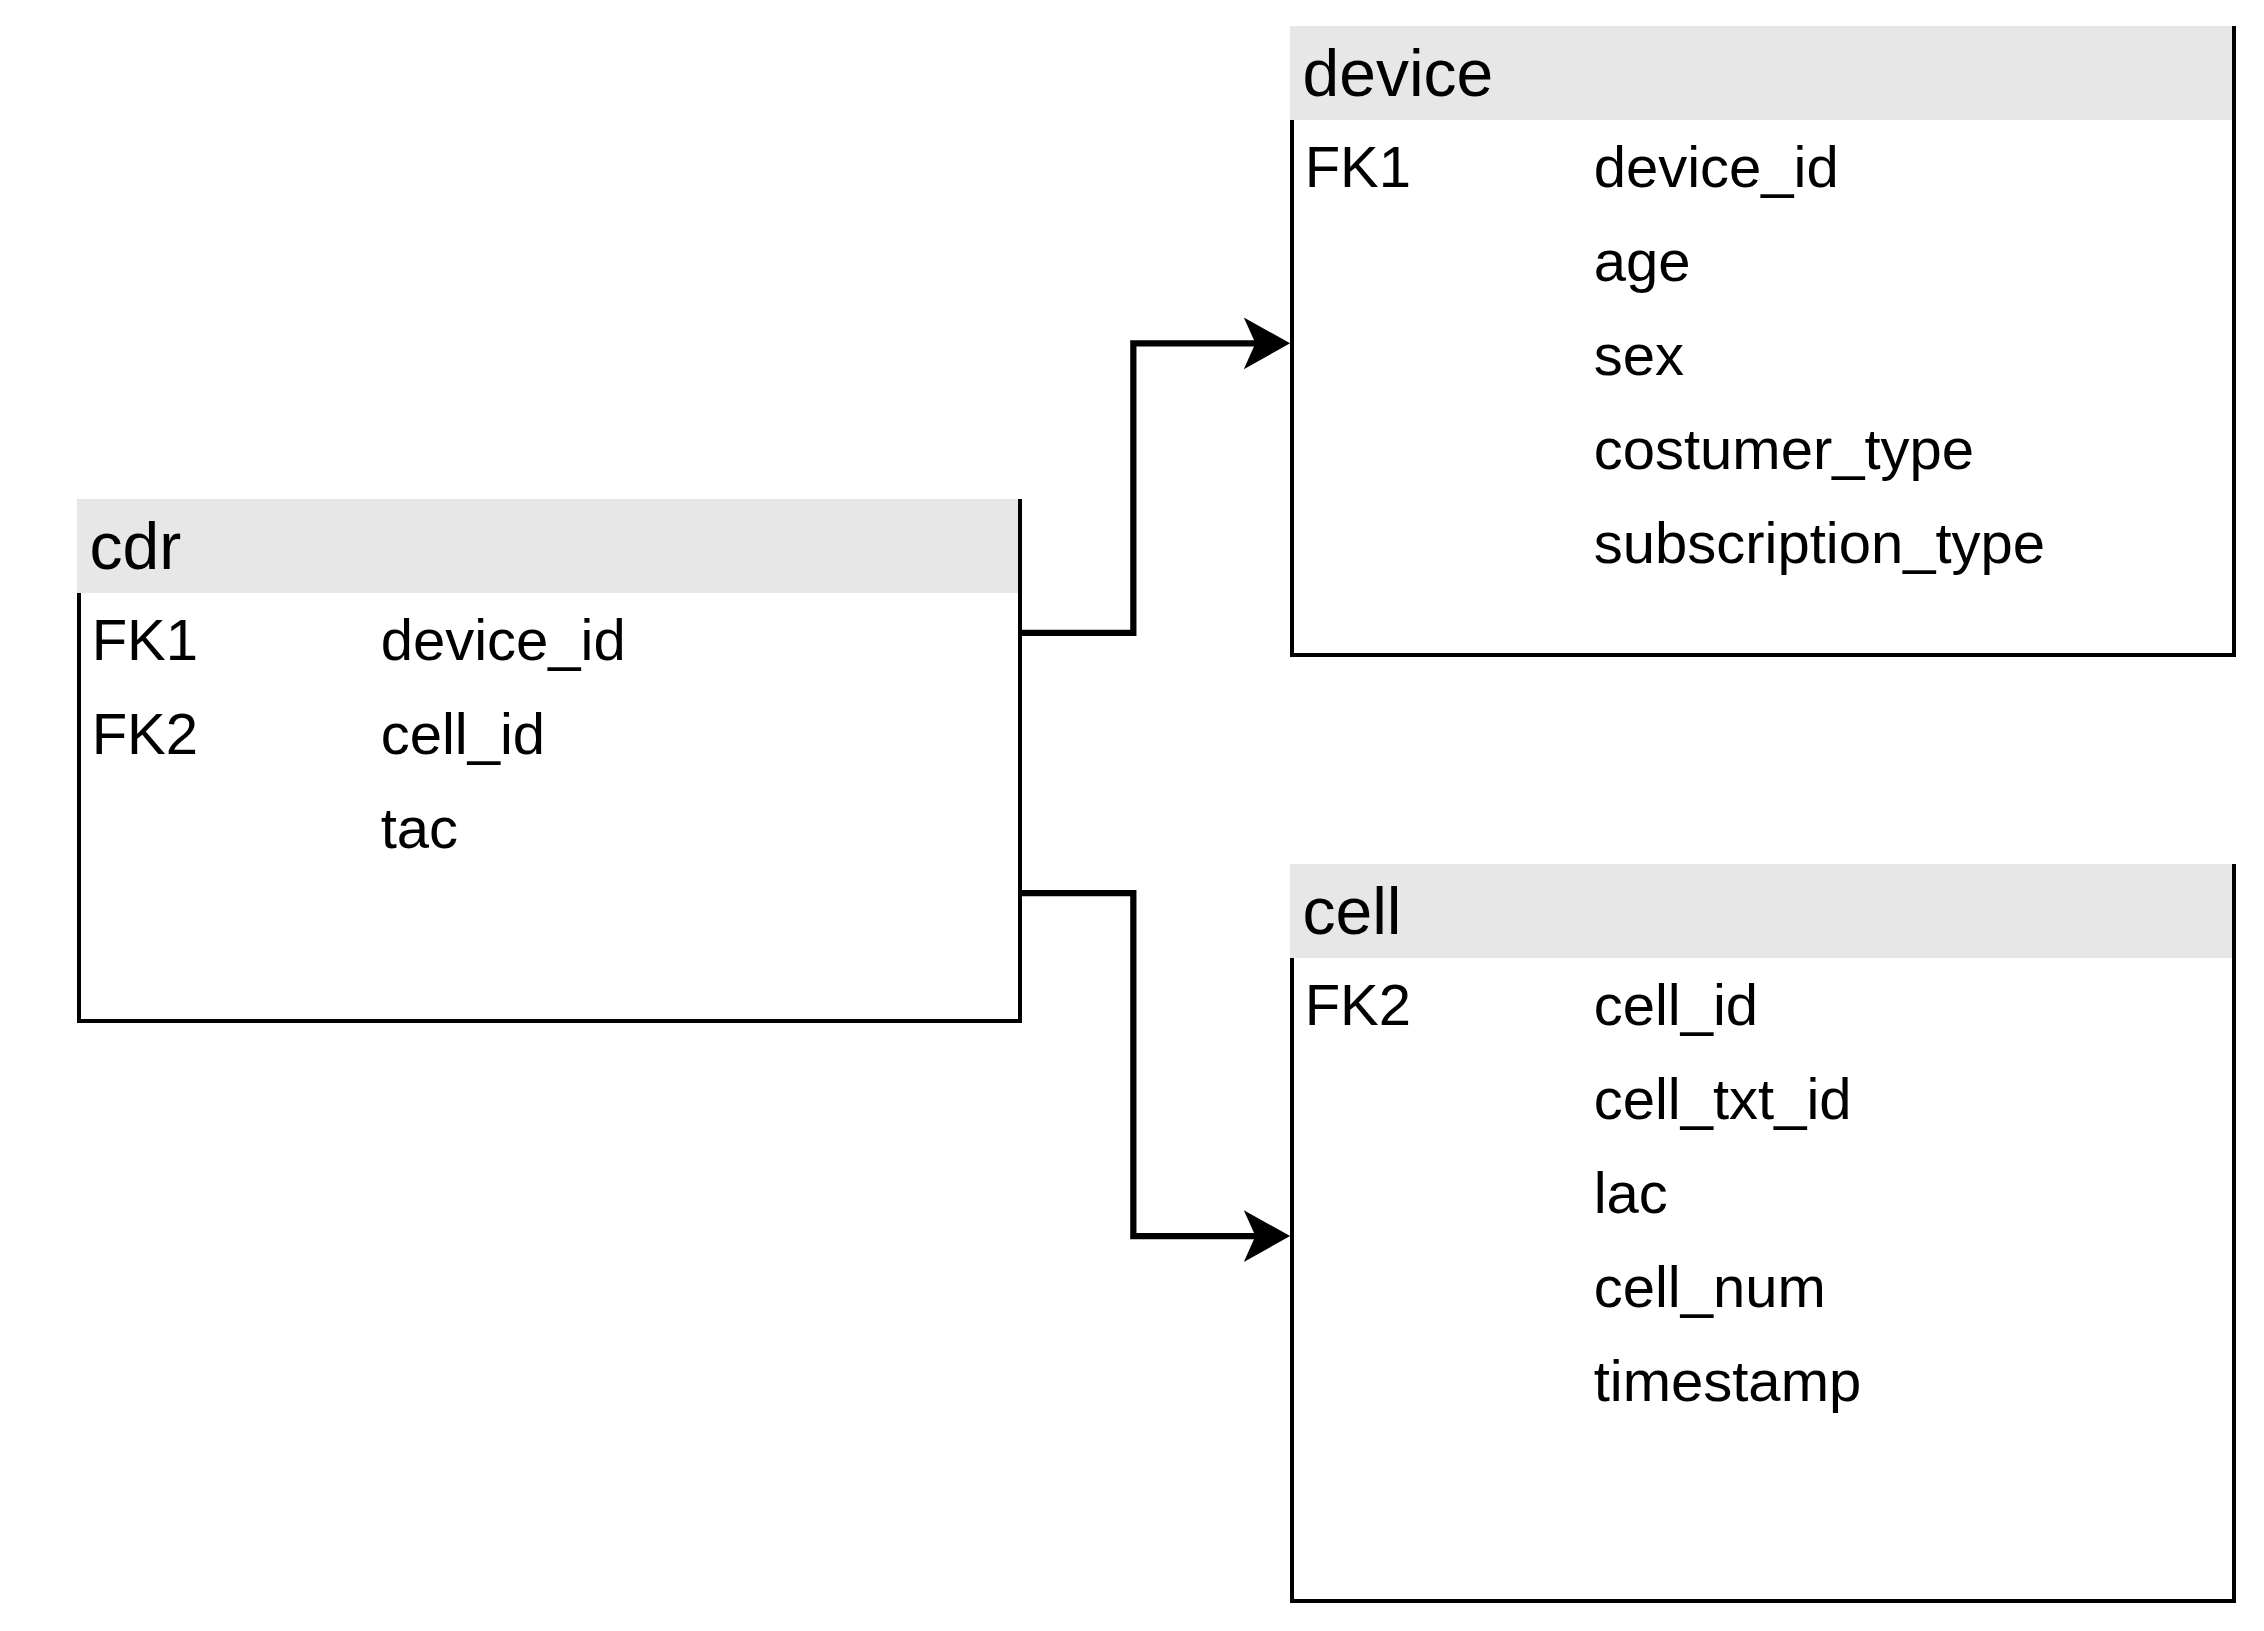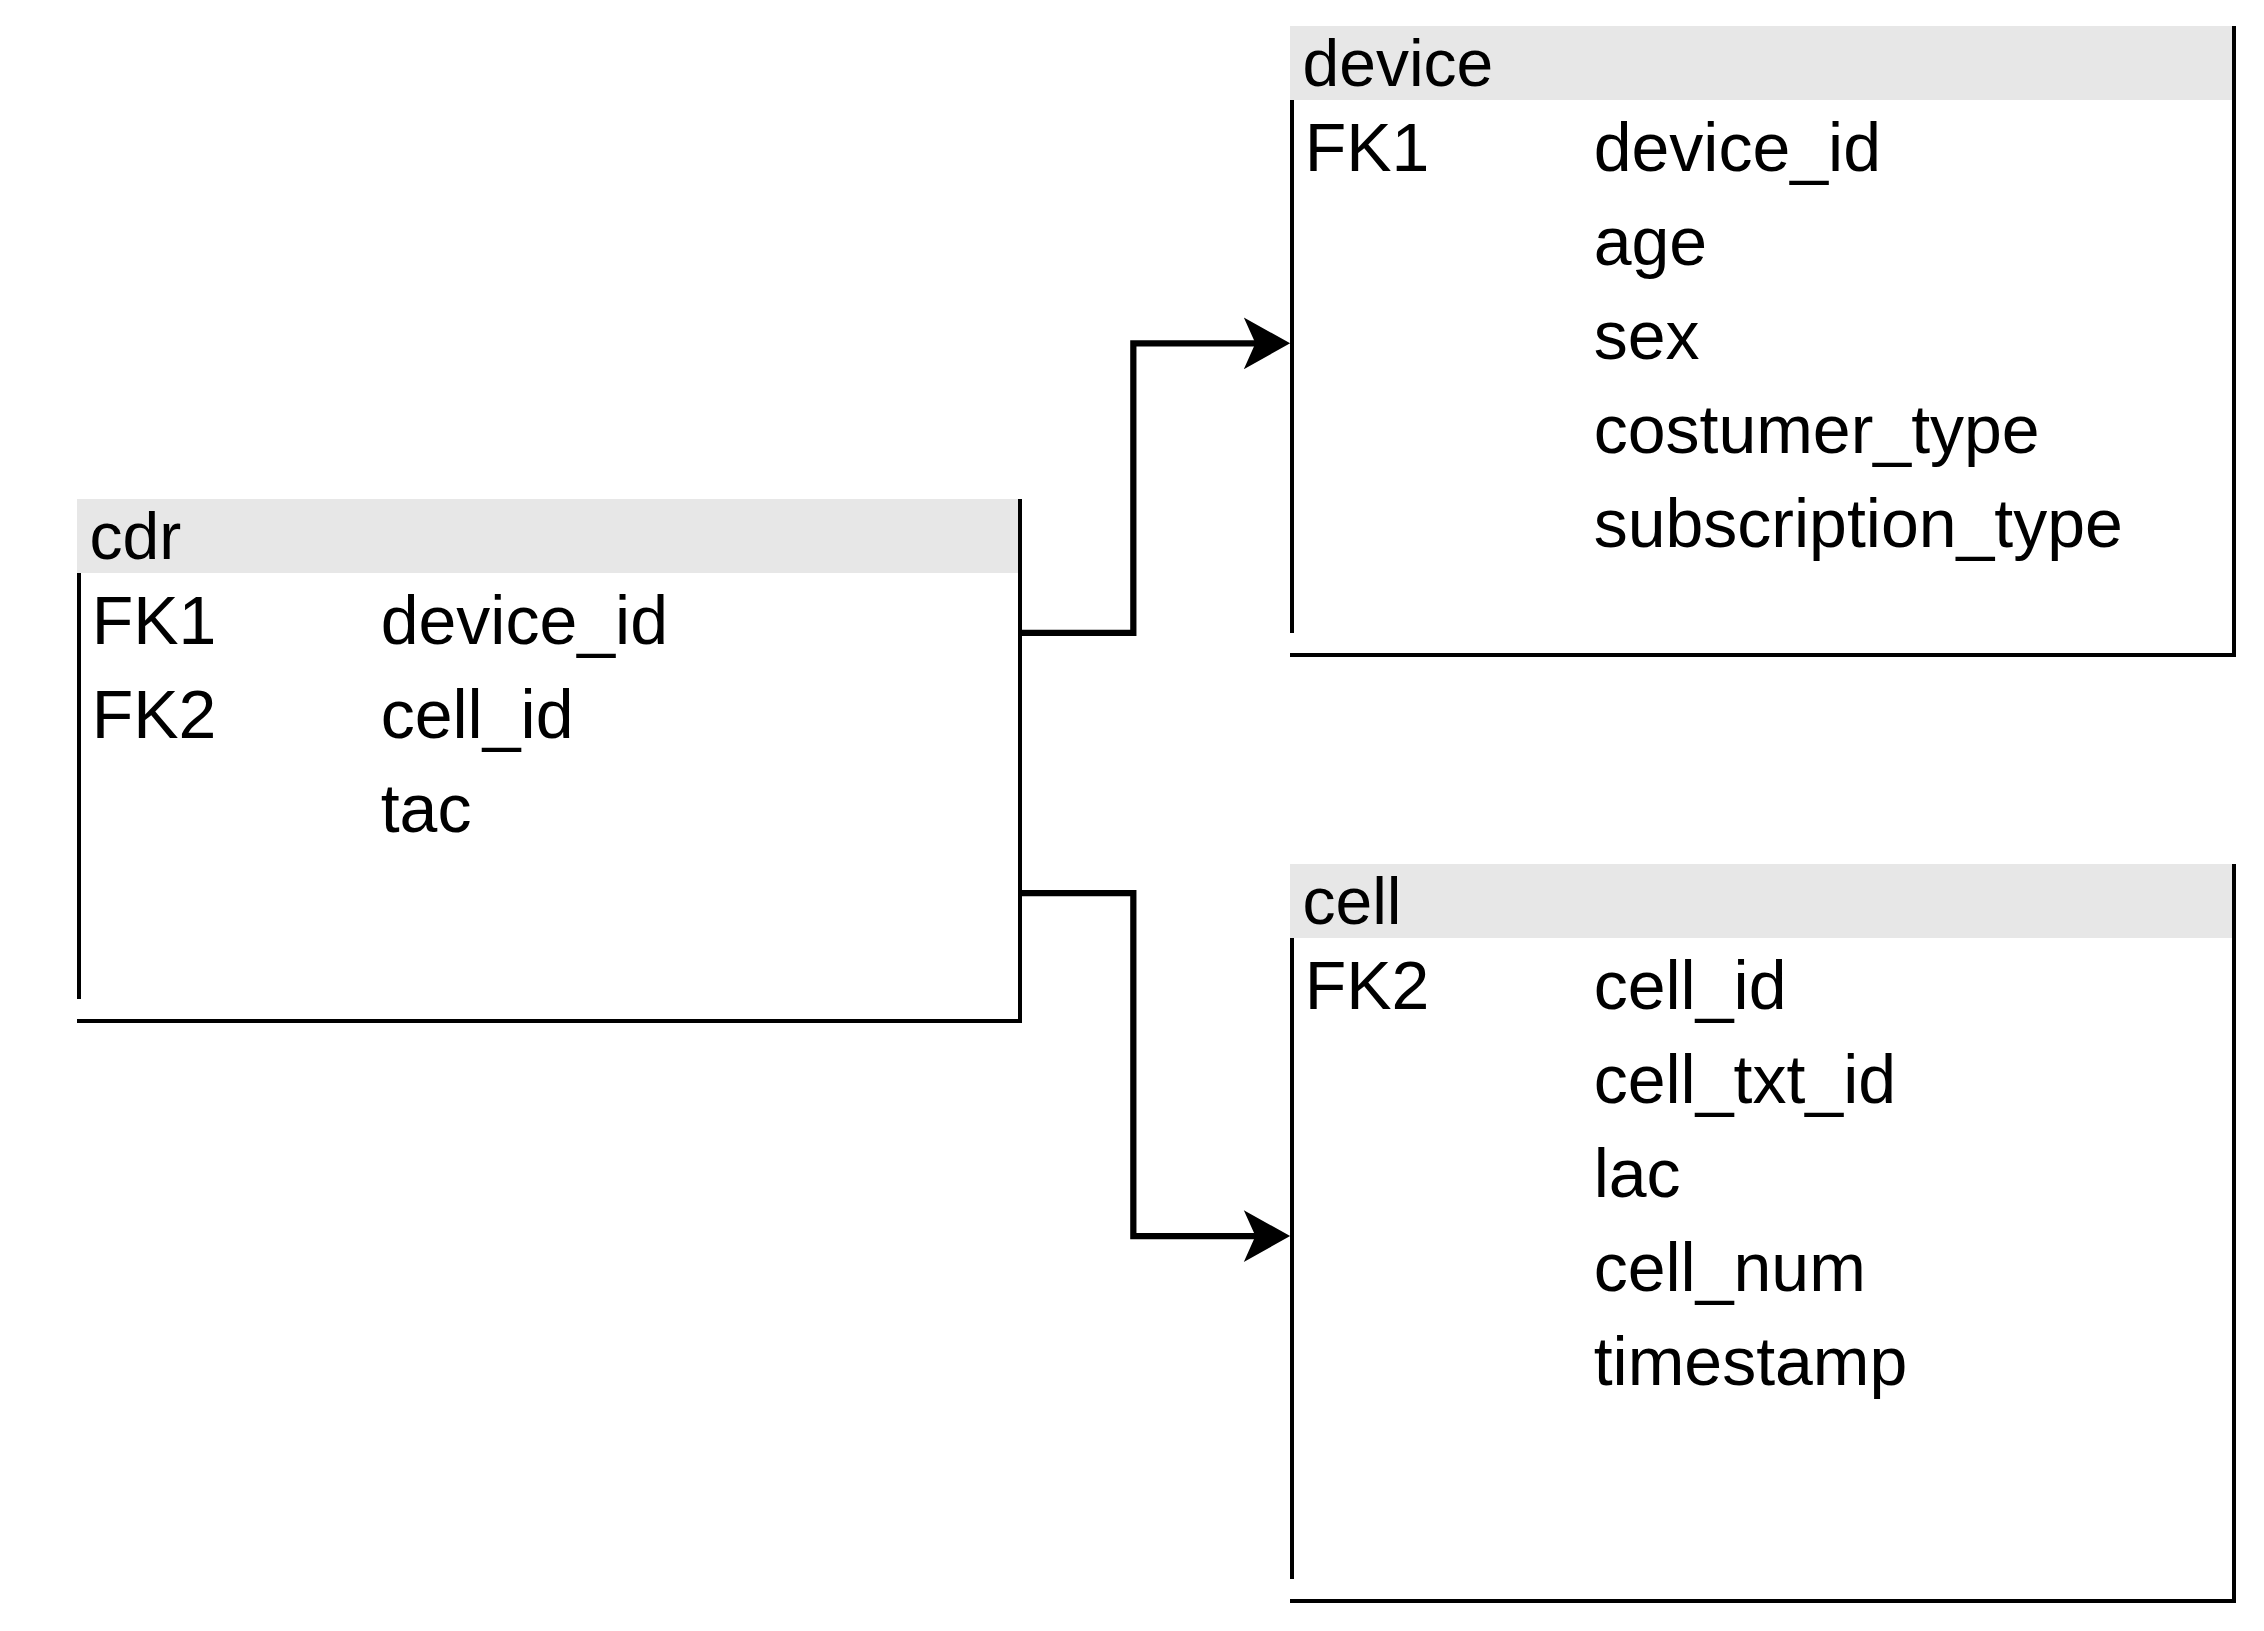--- a/index.html
+++ b/index.html
@@ -14,38 +14,38 @@
   }
   .entity {
     position: absolute;
     box-sizing: border-box;
     border-right: 4.5px solid #000;
     border-bottom: 4.5px solid #000;
     background: #ffffff;
   }
   .entity-header {
     box-sizing: border-box;
-    height: 74px;
+    height: 94px;
     background: #e7e7e7;
     display: flex;
     align-items: center;
     padding-left: 12.5px;
     font-size: 66px;
     line-height: 1;
   }
   .entity-body {
     box-sizing: border-box;
     border-left: 4.5px solid #000;
     height: calc(100% - 94px);
   }
   .field-row {
     display: flex;
     align-items: center;
     height: 94px;
-    font-size: 68px;
+    font-size: 58px;
     line-height: 1;
     padding-left: 10.7px;
   }
   .field-key {
     flex: 0 0 289px;
     width: 289px;
   }
   .field-name { flex: 1 1 auto; }
 
   #entity-cdr    { left: 29px;   top: 499px; width: 945px; height: 524px; margin-left: 48px; }

